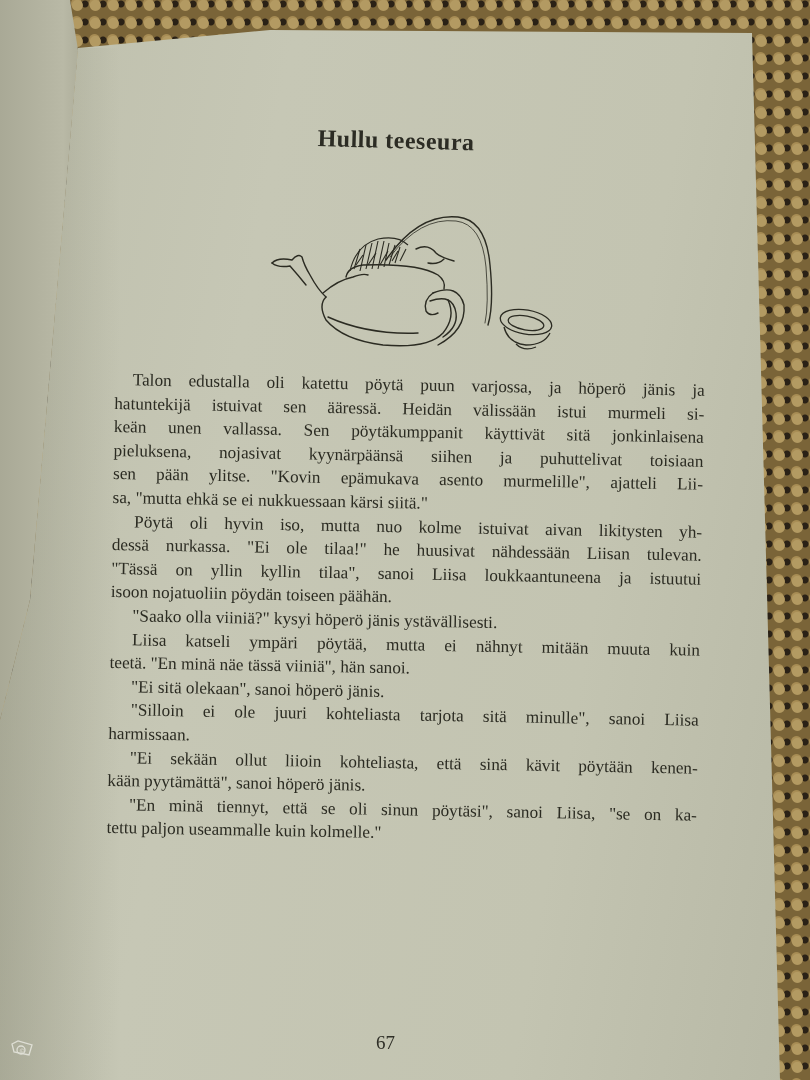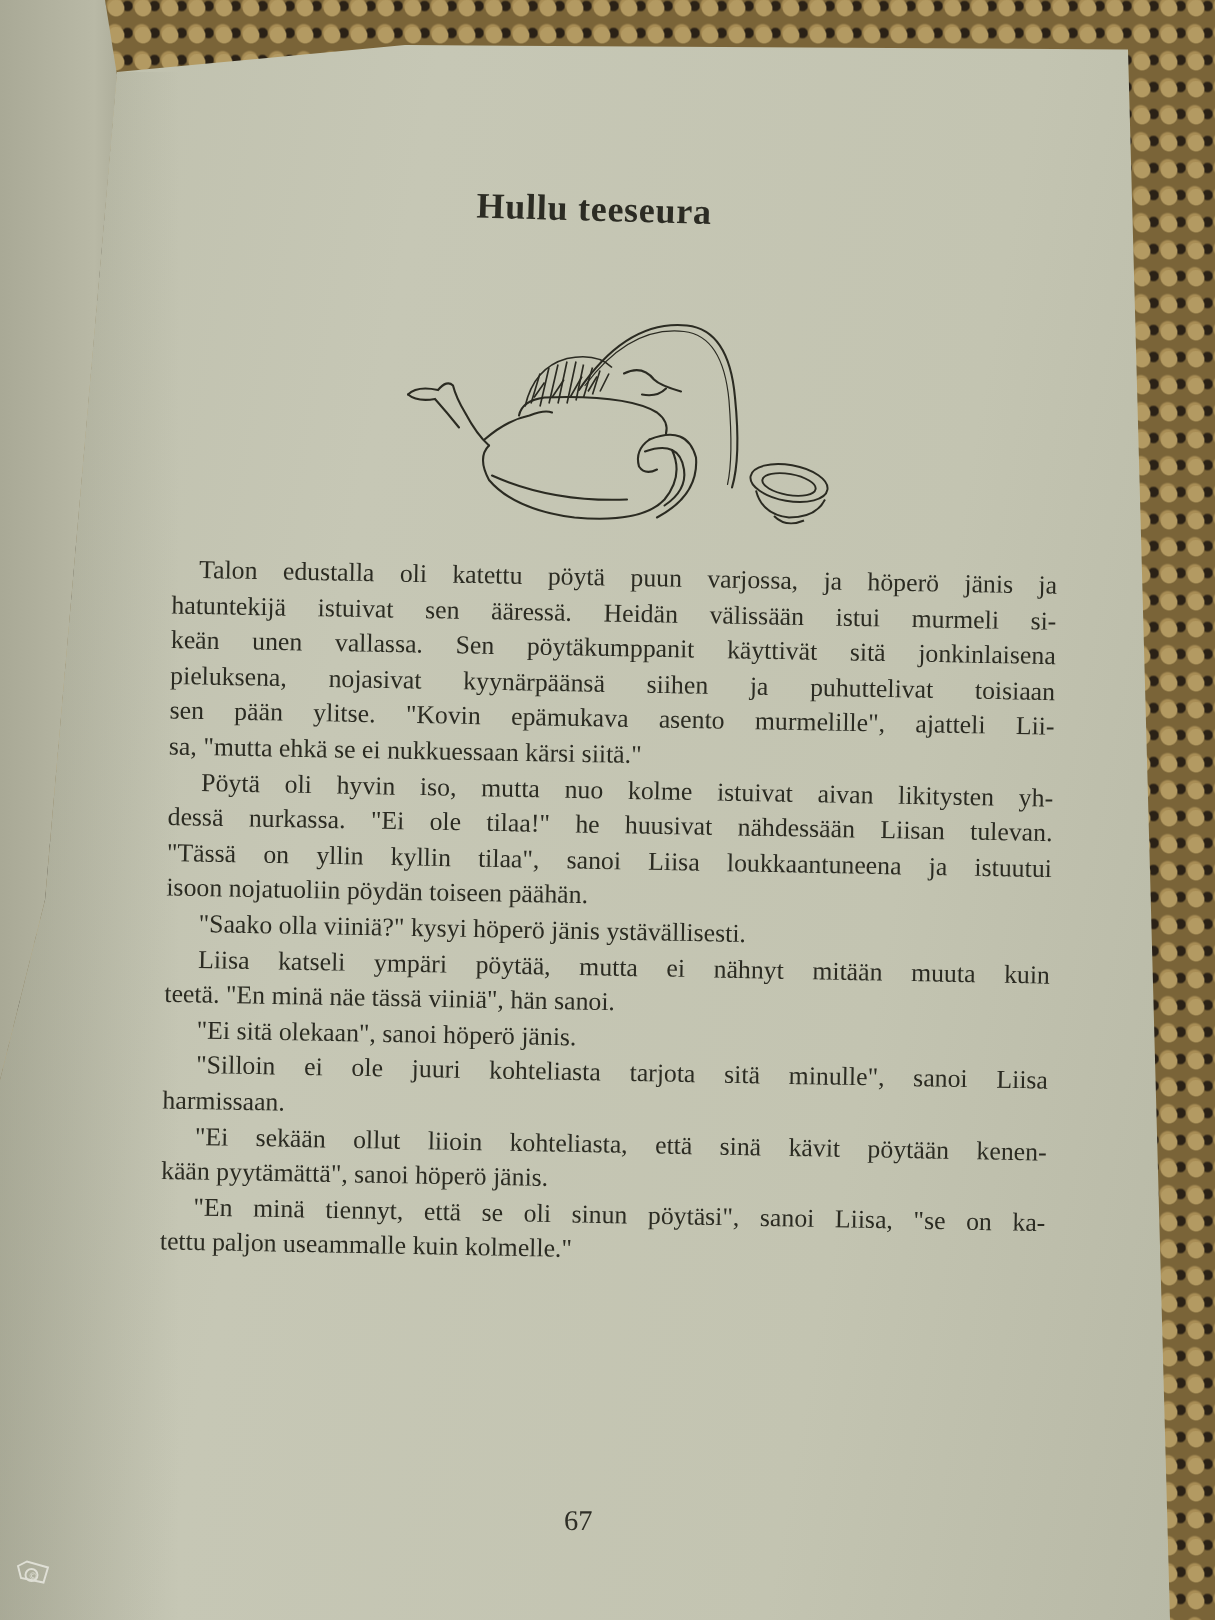--- a/index.html
+++ b/index.html
@@ -47,21 +47,21 @@
       position: absolute; left: 115px; top: 368px; width: 590px;
       color: #2b2b22; font-size: 17.2px; line-height: 23.6px;
       transform: rotate(1.05deg); transform-origin: left top;
       text-align: justify;
     }
     .text-block .line { display: block; white-space: nowrap; text-align-last: justify; }
     .text-block .line.last { text-align-last: left; }
     .text-block .line.indent { padding-left: 22px; }
     .text-block .line.first { padding-left: 18px; }
     .page-number {
-      position: absolute; left: 376px; top: 1004px;
+      position: absolute; left: 376px; top: 1032px;
       font-size: 19px; color: #2f2f27;
     }
     .watermark {
       position: absolute; left: 10px; top: 1038px; width: 24px; height: 20px;
       opacity: 0.85;
     }
   </style>
 </head>
 <body>
 

